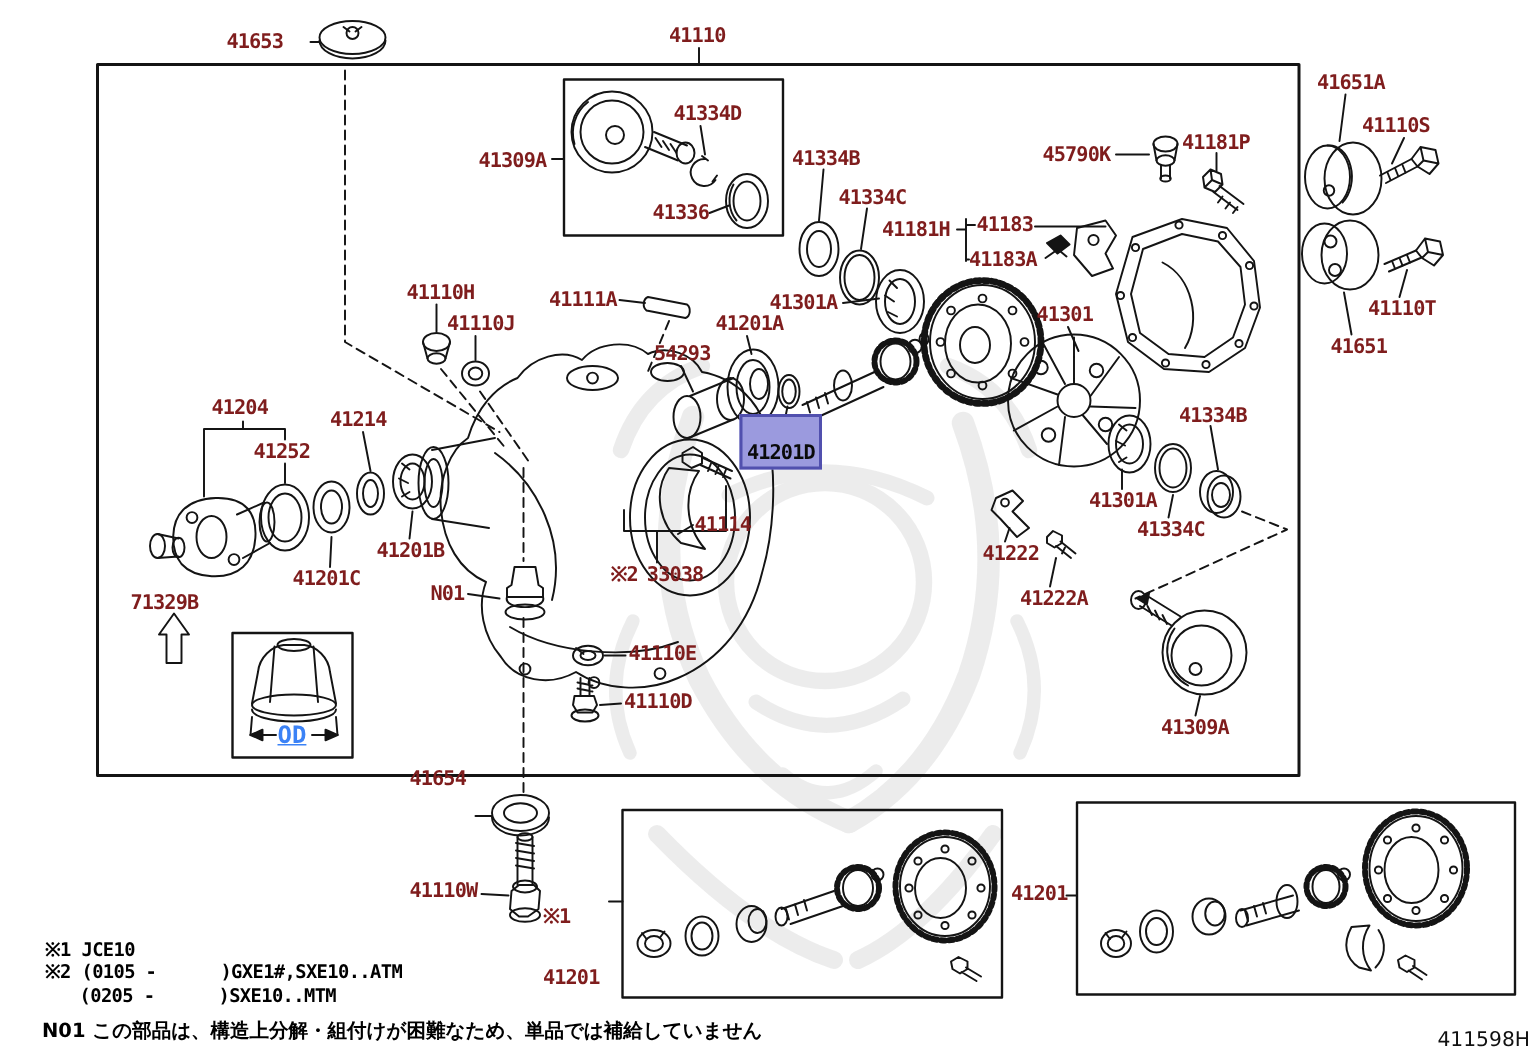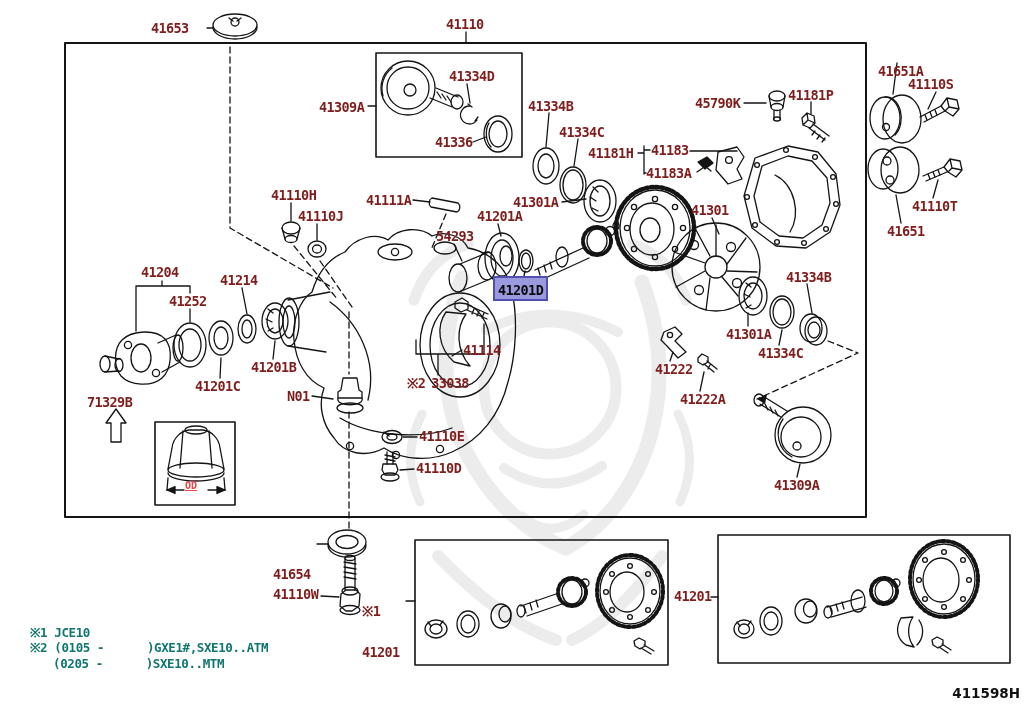--- a/index.html
+++ b/index.html
@@ -3,28 +3,28 @@
 <meta charset="utf-8">
 <style>
   html,body{margin:0;padding:0;background:#fff;}
   .stage{position:relative;width:1024px;height:707px;background:#ffffff;overflow:hidden;
          font-family:"DejaVu Sans Mono",monospace;}
   svg.art{position:absolute;left:0;top:0;z-index:1;}
   .pl{position:absolute;z-index:3;font-weight:bold;font-size:13.5px;letter-spacing:-0.6px;
       color:#7f1d1d;white-space:pre;line-height:1.05;}
   .pl2{line-height:1.0;}
   .hl{position:absolute;z-index:3;left:493px;top:276px;background:#9b9ade;
-      border:2px solid #5150ae;padding:4px 3px 1px 3px;font-weight:bold;font-size:13.5px;
+      border:2px solid #5150ae;padding:16px 3px 1px 3px;font-weight:bold;font-size:13.5px;
       letter-spacing:-0.6px;color:#0a0a0a;}
-  .note{position:absolute;z-index:3;font-weight:bold;font-size:12.5px;color:#0f766e;
+  .note{position:absolute;z-index:3;font-weight:bold;font-size:12.5px;color:#000000;
         white-space:pre;letter-spacing:-0.4px;}
   .note-jp{font-family:"DejaVu Sans",sans-serif;font-size:13px;letter-spacing:0;}
   .docnum{position:absolute;z-index:3;left:948px;top:685px;width:72px;text-align:right;
-          font-family:"DejaVu Sans",sans-serif;font-weight:bold;font-size:13.5px;color:#111;}
-  .odlab{position:absolute;z-index:3;left:185px;top:480px;font-weight:bold;font-size:10px;color:#ef4444;text-decoration:underline;}
+          font-family:"DejaVu Sans",sans-serif;font-weight:normal;font-size:13.5px;color:#111;}
+  .odlab{position:absolute;z-index:3;left:185px;top:480px;font-weight:bold;font-size:16px;color:#3b82f6;text-decoration:underline;}
 </style>
 </head>
 <body>
 
 <div class="stage">
 
 <svg class="art" width="1024" height="707" viewBox="0 0 1024 707">
 
   <g stroke="#dedede" fill="none" stroke-linecap="round" opacity="0.55">
     <path d="M462,278 Q428,370 466,452 Q502,522 566,548" stroke-width="15"></path>
@@ -457,21 +457,21 @@
   <div class="pl" style="left:319px;top:100px">41309A</div>
   <div class="pl" style="left:449px;top:69px">41334D</div>
   <div class="pl" style="left:435px;top:135px">41336</div>
   <div class="pl" style="left:528px;top:99px">41334B</div>
   <div class="pl" style="left:559px;top:125px">41334C</div>
   <div class="pl" style="left:588px;top:146px">41181H</div>
   <div class="pl" style="left:651px;top:143px">41183</div>
   <div class="pl" style="left:646px;top:166px">41183A</div>
   <div class="pl" style="left:695px;top:96px">45790K</div>
   <div class="pl" style="left:788px;top:88px">41181P</div>
-  <div class="pl" style="left:878px;top:64px">41651A</div>
+  <div class="pl" style="left:878px;top:48px">41651A</div>
   <div class="pl" style="left:908px;top:77px">41110S</div>
   <div class="pl" style="left:912px;top:199px">41110T</div>
   <div class="pl" style="left:887px;top:224px">41651</div>
   <div class="pl" style="left:271px;top:188px">41110H</div>
   <div class="pl" style="left:298px;top:209px">41110J</div>
   <div class="pl" style="left:366px;top:193px">41111A</div>
   <div class="pl" style="left:436px;top:229px">54293</div>
   <div class="pl" style="left:477px;top:209px">41201A</div>
   <div class="pl" style="left:513px;top:195px">41301A</div>
   <div class="pl" style="left:691px;top:203px">41301</div>
@@ -486,29 +486,30 @@
   <div class="pl" style="left:463px;top:343px">41114</div>
   <div class="pl" style="left:407px;top:376px"><span>※2</span><span style="margin-left:6px">33038</span></div>
   <div class="pl" style="left:419px;top:429px">41110E</div>
   <div class="pl" style="left:416px;top:461px">41110D</div>
   <div class="pl" style="left:655px;top:362px">41222</div>
   <div class="pl" style="left:680px;top:392px">41222A</div>
   <div class="pl" style="left:726px;top:327px">41301A</div>
   <div class="pl" style="left:758px;top:346px">41334C</div>
   <div class="pl" style="left:786px;top:270px">41334B</div>
   <div class="pl" style="left:774px;top:478px">41309A</div>
-  <div class="pl" style="left:273px;top:567px">41654</div>
+  <div class="pl" style="left:273px;top:512px">41654</div>
   <div class="pl" style="left:273px;top:587px">41110W</div>
   <div class="pl pl2" style="left:362px;top:578px">
     <div>※1</div>
     <div>41201</div>
   </div>
   <div class="pl" style="left:674px;top:589px">41201</div>
 
   <div class="odlab">OD</div>
 
   <div class="note" style="left:30px;top:624px">※1 JCE10</div>
   <div class="note" style="left:30px;top:639px">※2 (0105 -      )GXE1#,SXE10..ATM</div>
   <div class="note" style="left:53px;top:656px">(0205 -      )SXE10..MTM</div>
+  <div class="note note-jp" style="left:28px;top:678px">N01 この部品は、構造上分解・組付けが困難なため、単品では補給していません</div>
 
   <div class="docnum">411598H</div>
 
 </div>
 
 </body></html>

